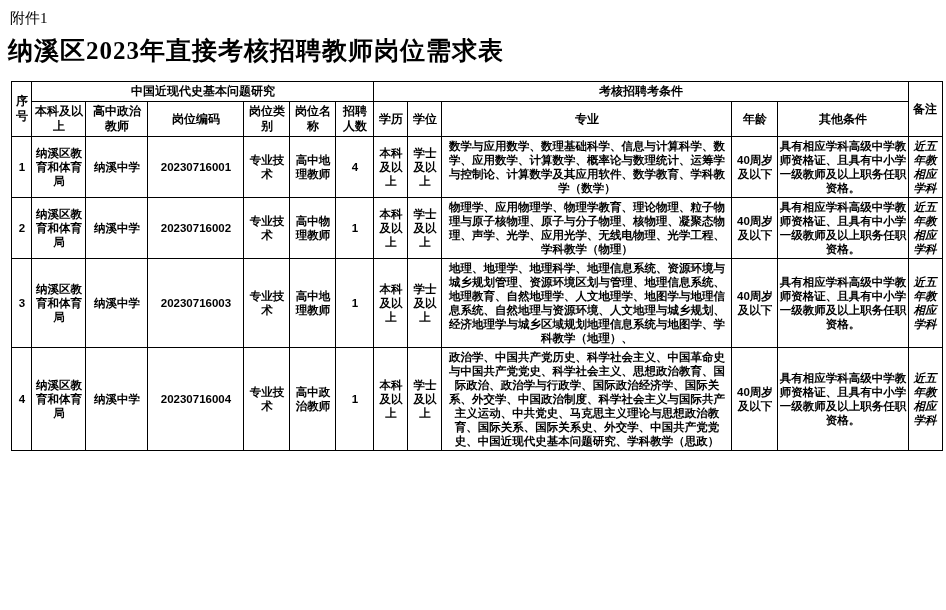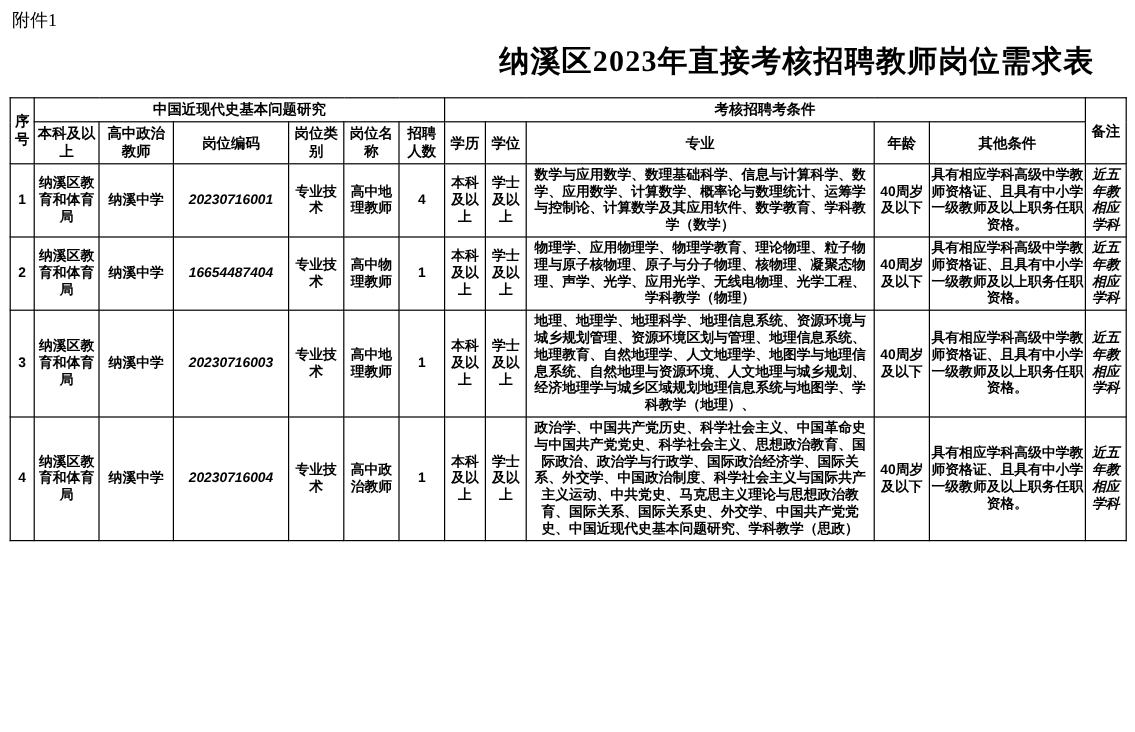--- a/index.html
+++ b/index.html
@@ -12,32 +12,32 @@
     height: 610px;
     font-family: "Liberation Sans", sans-serif;
     color: #000000;
     overflow: hidden;
   }
   .page {
     position: relative;
     width: 946px;
     height: 610px;
     box-sizing: border-box;
-    padding: 8px 24px 0 8px;
+    padding: 8px 0 0 8px;
   }
   .attach-label {
     font-size: 15px;
     line-height: 20px;
     padding-left: 2px;
     margin-bottom: 6px;
     font-family: "Liberation Serif", serif;
     font-weight: normal;
   }
   .doc-title {
-    text-align: right;
+    text-align: left;
     font-size: 25px;
     font-weight: bold;
     font-family: "Liberation Serif", serif;
     letter-spacing: 1px;
     margin: 6px 0 10px 0;
     padding-right: 10px;
   }
   table.grid {
     border-collapse: collapse;
     width: 930px;
@@ -70,21 +70,20 @@
   td.other {
     text-align: left;
     padding-left: 4px;
     padding-right: 3px;
     line-height: 16px;
     font-size: 12px;
   }
   td.code {
     font-size: 13px;
     letter-spacing: 0px;
-    font-style: italic;
   }
   td.idx {
     font-size: 12px;
   }
   td.remark {
     font-size: 11.5px;
     line-height: 15px;
     font-style: italic;
   }
   .col-idx   { width: 20px; }
@@ -160,21 +159,21 @@
         <td class="spec">数学与应用数学、数理基础科学、信息与计算科学、数学、应用数学、计算数学、概率论与数理统计、运筹学与控制论、计算数学及其应用软件、数学教育、学科教学（数学）</td>
         <td>40周岁及以下</td>
         <td class="other">具有相应学科高级中学教师资格证、且具有中小学一级教师及以上职务任职资格。</td>
         <td class="remark">近五年教相应学科</td>
       </tr>
 
       <tr>
         <td class="idx">2</td>
         <td>纳溪区教育和体育局</td>
         <td>纳溪中学</td>
-        <td class="code">16654487404</td>
+        <td class="code">20230716002</td>
         <td>专业技术</td>
         <td>高中物理教师</td>
         <td>1</td>
         <td>本科及以上</td>
         <td>学士及以上</td>
         <td class="spec">物理学、应用物理学、物理学教育、理论物理、粒子物理与原子核物理、原子与分子物理、核物理、凝聚态物理、声学、光学、应用光学、无线电物理、光学工程、学科教学（物理）</td>
         <td>40周岁及以下</td>
         <td class="other">具有相应学科高级中学教师资格证、且具有中小学一级教师及以上职务任职资格。</td>
         <td class="remark">近五年教相应学科</td>
       </tr>

